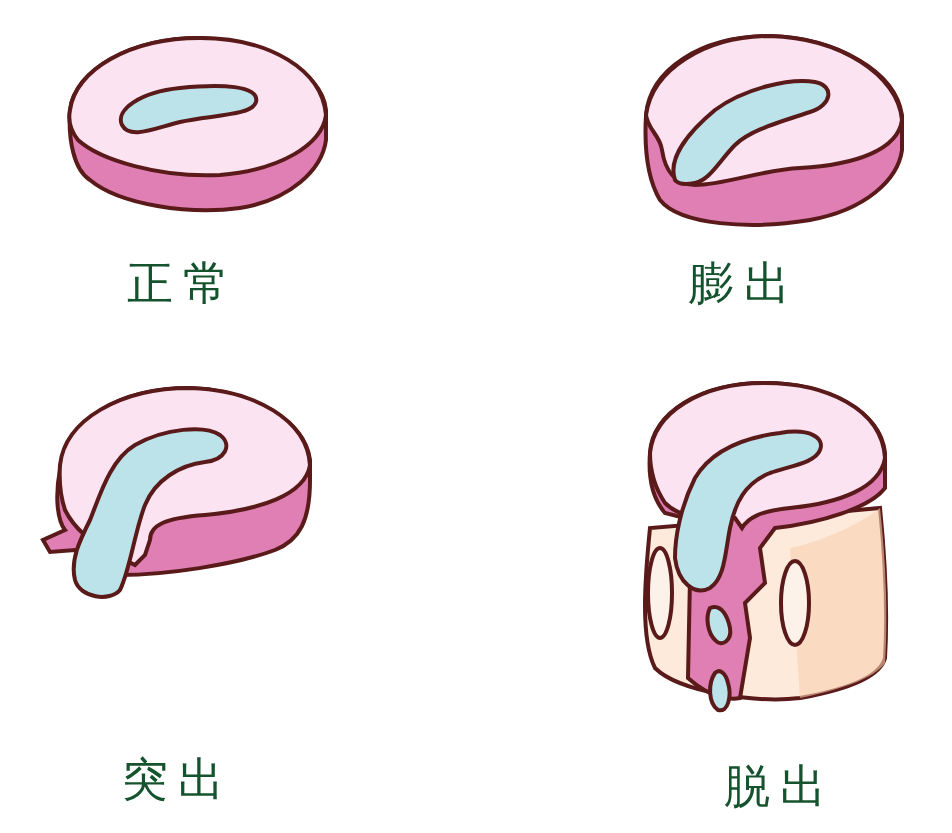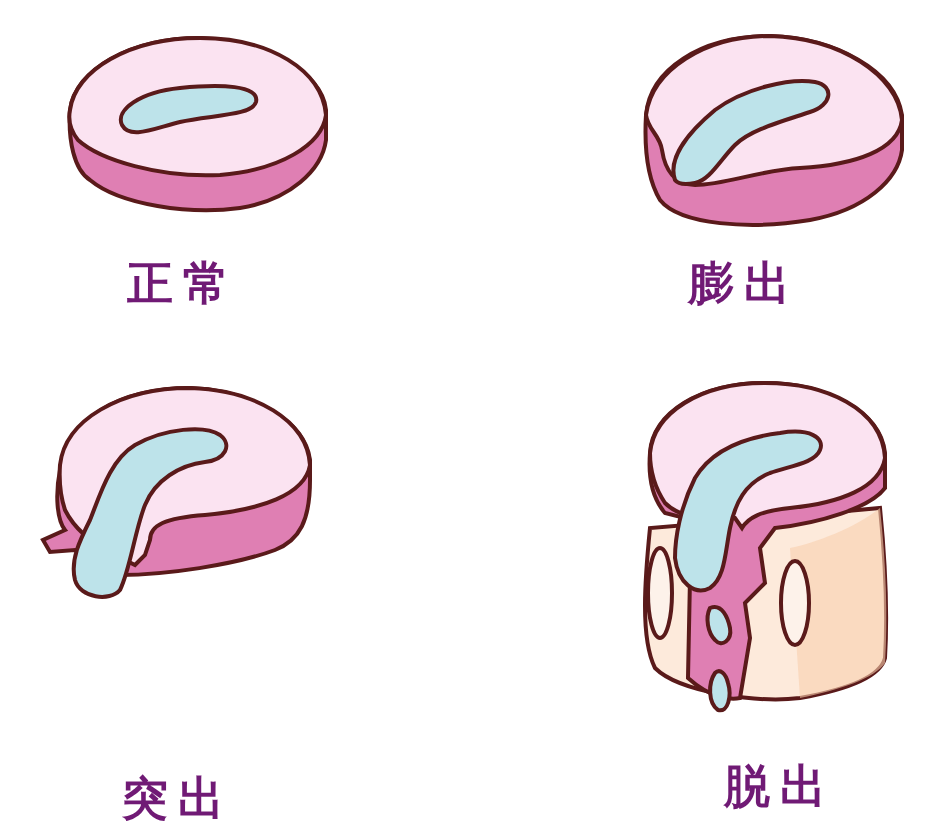--- a/index.html
+++ b/index.html
@@ -1,19 +1,19 @@
 <!DOCTYPE html>
 <html><head>
 <meta charset="utf-8">
 <style>
   html,body{margin:0;padding:0;background:#ffffff;}
   body{width:952px;height:833px;position:relative;overflow:hidden;font-family:"DejaVu Sans","Liberation Sans",sans-serif;}
   .panel{position:absolute;}
   .panel svg{position:absolute;left:0;top:0;overflow:visible;}
-  .label{position:absolute;font-size:46px;font-weight:bold;color:#701a75;letter-spacing:10px;line-height:1;white-space:nowrap;}
+  .label{position:absolute;font-size:46px;font-weight:normal;color:#14532d;letter-spacing:10px;line-height:1;white-space:nowrap;}
 </style>
 </head>
 <body>
 
 <div class="panel" style="left:60px;top:30px;width:280px;height:200px;">
   <svg width="280" height="200" viewBox="0 0 280 200">
     <path d="M10,80 C8,110 14,140 30,150 C60,175 130,185 180,178 C230,170 262,140 266,110 L266,80 C262,40 200,10 140,8 C70,8 15,40 10,80 Z" fill="#df7fb3" stroke="#5a1a1a" stroke-width="4"></path>
     <path d="M10,80 C15,40 70,8 140,8 C210,8 262,40 266,85 C262,115 220,140 160,145 C100,148 40,130 18,110 C10,100 8,90 10,80 Z" fill="#fbe3f1" stroke="#5a1a1a" stroke-width="4"></path>
     <path d="M62,95 C55,80 80,62 120,58 C160,54 200,55 196,72 C192,86 150,85 120,92 C95,98 70,110 62,95 Z" fill="#bde3ea" stroke="#5a1a1a" stroke-width="4"></path>
   </svg>
@@ -29,21 +29,21 @@
 </div>
 <div class="label" style="left:688px;top:260px;">膨出</div>
 
 <div class="panel" style="left:35px;top:380px;width:290px;height:230px;">
   <svg width="290" height="230" viewBox="0 0 290 230">
     <path d="M25,90 C20,115 22,140 30,150 L8,160 L15,172 L40,170 C55,180 70,195 85,195 C130,195 200,185 240,170 C265,160 275,140 275,100 L275,80 C270,40 215,10 155,8 C85,8 30,40 25,90 Z" fill="#df7fb3" stroke="#5a1a1a" stroke-width="4"></path>
     <path d="M25,85 C30,40 85,8 155,8 C220,10 272,40 275,85 C270,115 225,130 170,135 C130,138 115,145 115,160 L110,175 L100,185 L80,175 C60,165 40,150 30,130 C25,115 24,100 25,85 Z" fill="#fbe3f1" stroke="#5a1a1a" stroke-width="4"></path>
     <path d="M40,200 C35,180 45,160 55,140 C65,115 75,80 100,65 C130,48 170,45 185,55 C198,65 190,80 170,82 C145,85 120,100 110,125 C100,150 95,190 85,210 C75,222 45,218 40,200 Z" fill="#bde3ea" stroke="#5a1a1a" stroke-width="4"></path>
   </svg>
 </div>
-<div class="label" style="left:122px;top:775px;">突出</div>
+<div class="label" style="left:122px;top:756px;">突出</div>
 
 <div class="panel" style="left:640px;top:378px;width:260px;height:340px;">
   <svg width="260" height="340" viewBox="0 0 260 340">
     <path d="M10,150 C5,200 0,260 15,290 C40,315 120,325 160,320 C205,312 240,300 245,280 C248,230 245,180 240,130 L130,140 Z" fill="#fdeadb" stroke="#5a1a1a" stroke-width="4"></path>
     <path d="M150,170 C175,165 215,150 240,130 C246,185 248,240 245,285 C235,300 200,312 160,320 Z" fill="#f8cfae" opacity="0.6"></path>
     <ellipse cx="20" cy="215" rx="12" ry="45" fill="#fdf2ea" stroke="#5a1a1a" stroke-width="4"></ellipse>
     <ellipse cx="155" cy="225" rx="14" ry="42" fill="#fdf2ea" stroke="#5a1a1a" stroke-width="4"></ellipse>
     <path d="M10,75 C8,100 12,120 25,135 L45,140 L55,150 L45,175 L50,200 L48,300 C70,320 90,322 100,320 L110,260 L105,225 L125,205 L120,170 L135,150 C180,145 230,130 245,110 L245,75 C240,30 180,5 125,5 C60,5 12,35 10,75 Z" fill="#df7fb3" stroke="#5a1a1a" stroke-width="4"></path>
     <path d="M10,75 C14,35 60,5 125,5 C185,5 242,30 245,80 C240,110 200,125 150,130 C120,133 108,140 102,150 L95,140 L70,140 C50,140 35,135 25,125 C15,110 10,95 10,75 Z" fill="#fbe3f1" stroke="#5a1a1a" stroke-width="4"></path>
     <path d="M35,180 C35,160 40,130 55,100 C70,75 100,60 140,55 C170,50 185,60 180,72 C175,85 150,88 130,95 C105,105 95,125 90,150 C85,175 85,200 70,210 C55,218 38,205 35,180 Z" fill="#bde3ea" stroke="#5a1a1a" stroke-width="4"></path>

